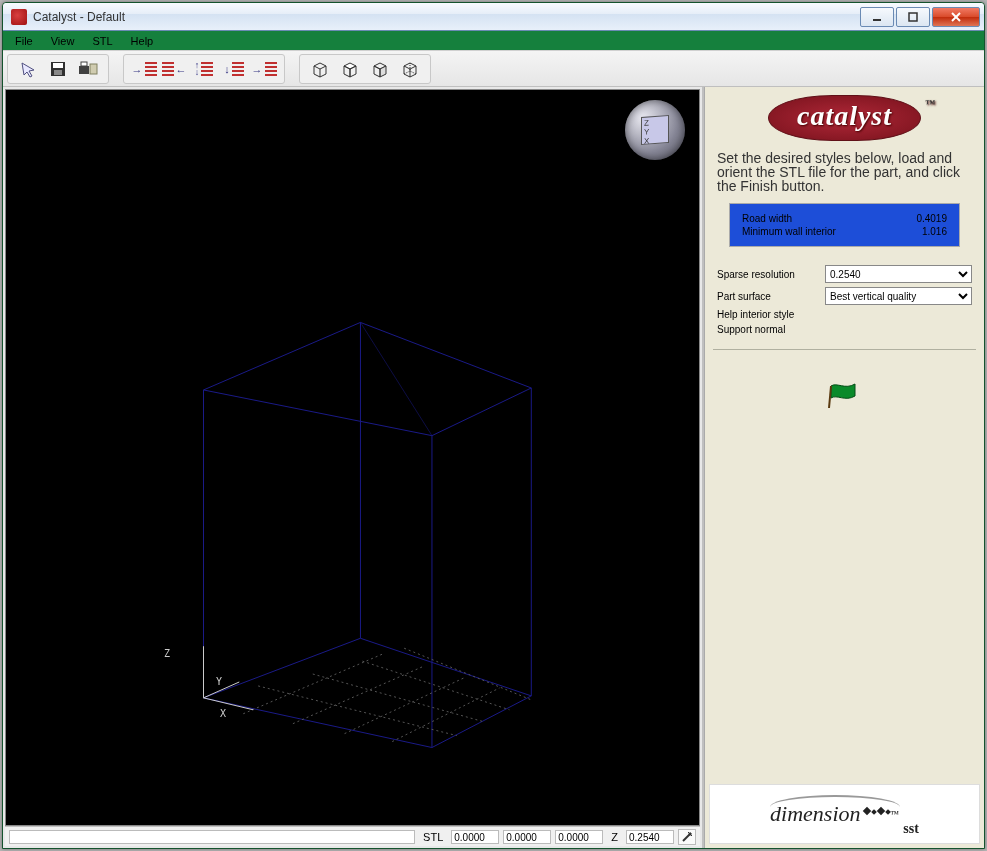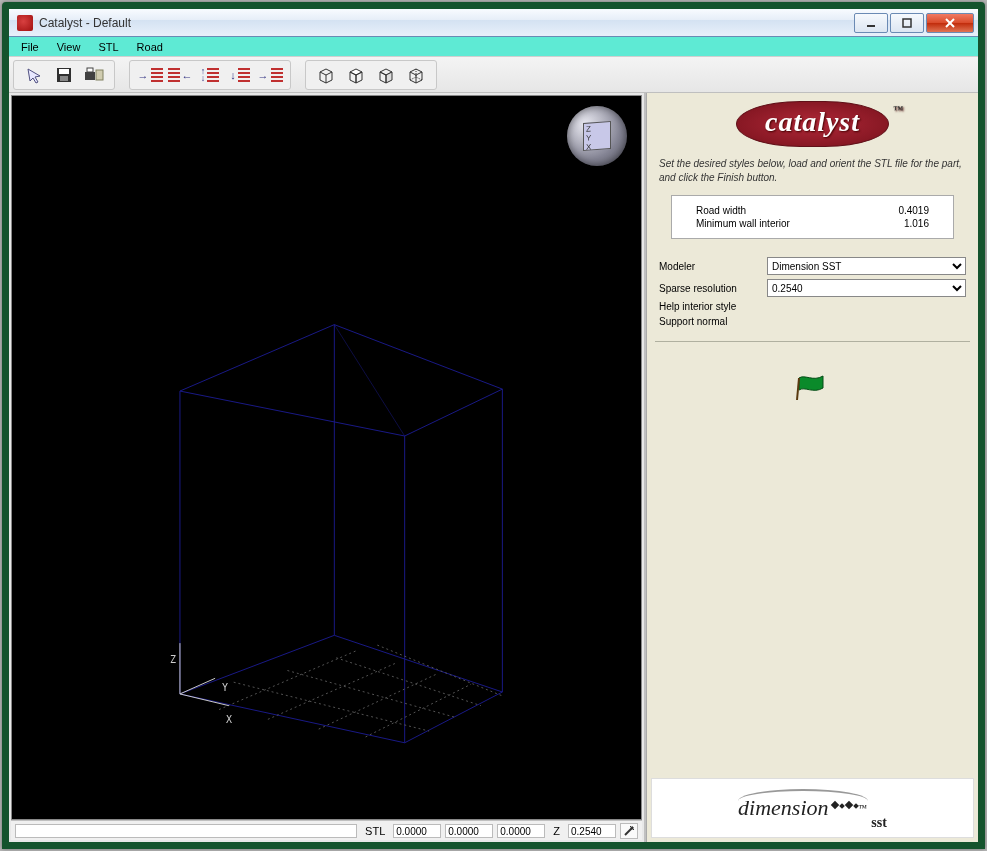--- a/index.html
+++ b/index.html
@@ -10,21 +10,21 @@
     background: #b8b8b8;
     width: 987px;
     height: 851px;
     overflow: hidden;
   }
   .window {
     width: 983px;
     height: 847px;
     margin: 2px;
     background: #fff;
-    border: 7px solid #14532d;
+    border: 1px solid #14532d;
     border-radius: 4px 4px 0 0;
     display: flex;
     flex-direction: column;
     box-shadow: 0 0 4px rgba(0,0,0,.4);
   }
   .titlebar {
     height: 28px;
     background: linear-gradient(to bottom, #f8fbff 0%, #e6eef8 40%, #d4e2f2 41%, #e8f0fa 100%);
     border-bottom: 1px solid #6a8ab4;
     display: flex;
@@ -53,21 +53,21 @@
     color:#333;font-weight:bold;font-size:11px;
     cursor:pointer;
   }
   .win-btn.close {
     width: 48px;
     background: linear-gradient(to bottom, #f17a64 0%, #d94b2b 49%, #c02a0a 50%, #e07454 100%);
     color:#fff;
   }
   .menubar {
     height: 20px;
-    background: #5eead4;
+    background: #15803d;
     border-bottom: 1px solid #d0d0d0;
     display: flex;
     align-items: center;
     padding-left: 4px;
     gap: 2px;
   }
   .menubar .menu-item {
     padding: 2px 8px;
     cursor: pointer;
   }
@@ -173,21 +173,21 @@
     font-size:10px;
     line-height:14px;
   }
   .statusbar .sb-icon {
     width:18px;height:16px;
     border:1px solid #bbb;
     background:#fafafa;
     display:flex;align-items:center;justify-content:center;
   }
   .right-pane {
-    width:332px;
+    width:280px;
     background:#ece9d8;
     display:flex;
     flex-direction:column;
     padding:4px;
     border-left:1px solid #aaa;
   }
   .logo-area {
     display:flex;
     justify-content:center;
     padding:4px 0 8px;
@@ -209,31 +209,30 @@
   .logo::after {
     content:"™";
     font-size:10px;
     font-style:normal;
     position:absolute;
     right:-16px;
     top:2px;
     color:#333;
   }
   .instr {
-    font-style:italic;
-    font-size:10px;
+    font-size:14px;
     color:#333;
     padding:2px 8px 10px;
     line-height:14px;
   }
   .info-box {
     margin:0 20px 16px;
     border:1px solid #aaa;
-    padding:8px 24px;
-    background:#ffffff;
+    padding:8px 12px;
+    background:#1d4ed8;
   }
   .info-row { display:flex; justify-content:space-between; font-size:10px; padding:1px 0;}
   .form-row {
     display:flex; align-items:center;
     padding:2px 8px;
     gap:8px;
   }
   .form-row label { width:100px; font-size:10px;}
   .form-row select {
     flex:1;
@@ -309,21 +308,21 @@
             <line x1="10" y1="2" x2="2" y2="10" stroke="#fff" stroke-width="2"></line>
           </svg>
       </div>
     </div>
   </div>
 
   <div class="menubar">
     <div class="menu-item">File</div>
     <div class="menu-item">View</div>
     <div class="menu-item">STL</div>
-    <div class="menu-item">Road</div>
+    <div class="menu-item">Help</div>
   </div>
 
   <div class="toolbar">
     <div class="tb-group">
       <div class="tb-btn">
         <svg width="18" height="18">
             <path d="M3 3 L15 10 L10 11 L13 16 L11 17 L8 12 L5 15 Z" fill="#e8e8ff" stroke="#505080"></path>
           </svg>
       </div>
       <div class="tb-btn">
@@ -513,26 +512,26 @@
           <span>Road width</span>
           <span>0.4019</span>
         </div>
         <div class="info-row">
           <span>Minimum wall interior</span>
           <span>1.016</span>
         </div>
       </div>
 
       <div class="form-row">
-        <label>Modeler</label>
-        <select><option>Dimension SST</option></select>
-      </div>
-      <div class="form-row">
         <label>Sparse resolution</label>
         <select><option>0.2540</option></select>
+      </div>
+      <div class="form-row">
+        <label>Part surface</label>
+        <select><option>Best vertical quality</option></select>
       </div>
       <div class="form-row">
         <label>Help interior style</label>
       </div>
       <div class="form-row">
         <label>Support normal</label>
       </div>
 
       <div class="hr"></div>
 

